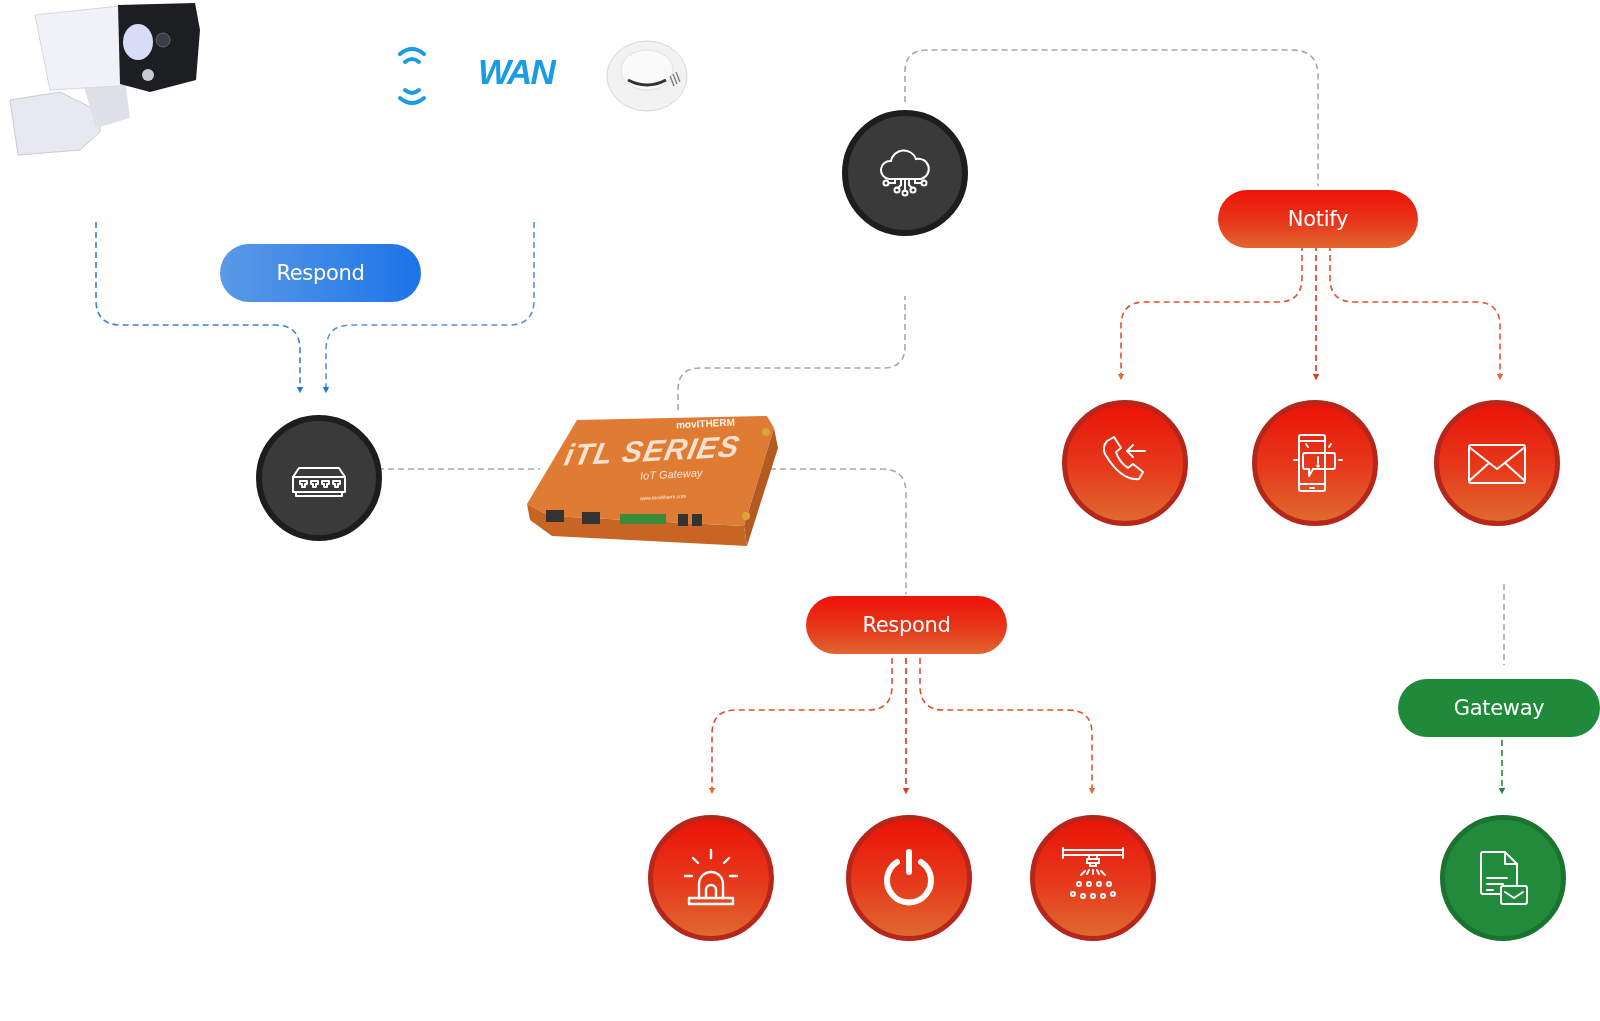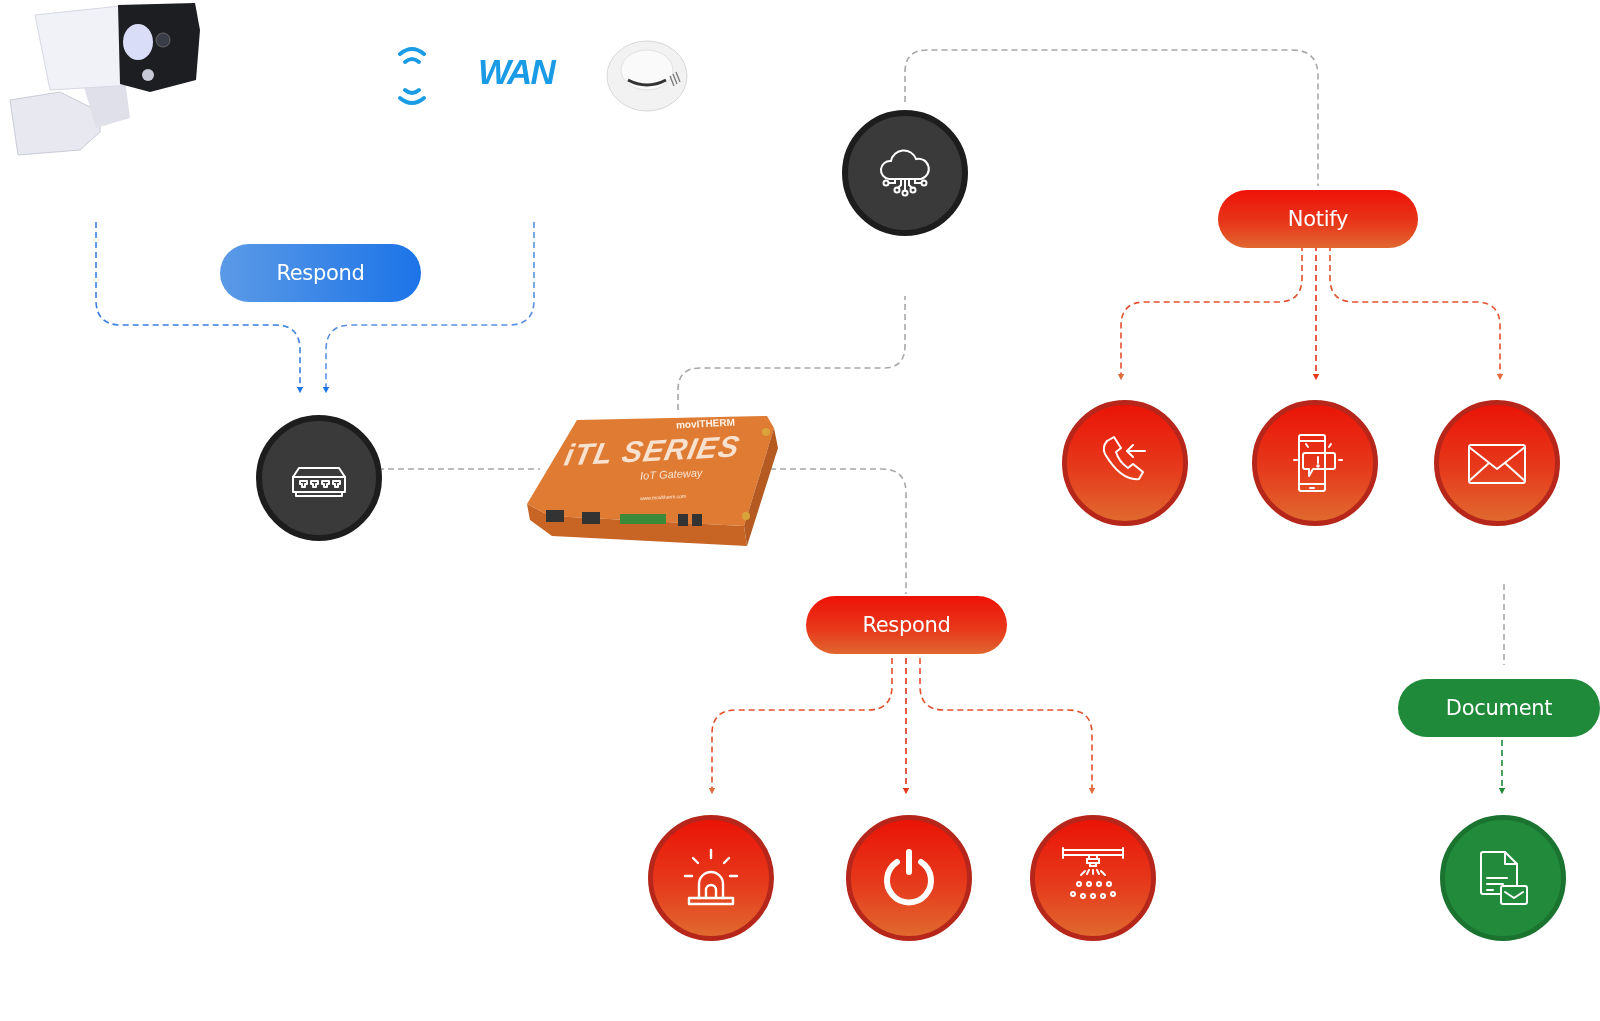--- a/index.html
+++ b/index.html
@@ -219,21 +219,21 @@
       <circle cx="14" cy="50" r="2"></circle>
         <circle cx="24" cy="52" r="2"></circle>
         <circle cx="34" cy="52" r="2"></circle>
         <circle cx="44" cy="52" r="2"></circle>
         <circle cx="54" cy="50" r="2"></circle>
     </g>
   </svg>
 </div>
 
 <div class="pill green" style="left:1398px;top:679px;width:202px;">
-    <span>Document</span>
+    <span>Gateway</span>
   </div>
 
 <div class="node green" style="left:1440px;top:815px;">
   <svg viewBox="0 0 68 68">
     <g fill="none" stroke="#fff" stroke-width="2" stroke-linejoin="round" stroke-linecap="round">
       <path d="M32,50 h-18 a2,2 0 0 1 -2,-2 v-38 a2,2 0 0 1 2,-2 h22 l12,12 v22"></path>
       <path d="M36,8 v12 h12"></path>
       <path d="M18,34 h20 M18,40 h16 M18,46 h6"></path>
       <rect x="32" y="42" width="26" height="18" rx="2"></rect>
       <path d="M36,48 l9,6 l9,-6"></path>

